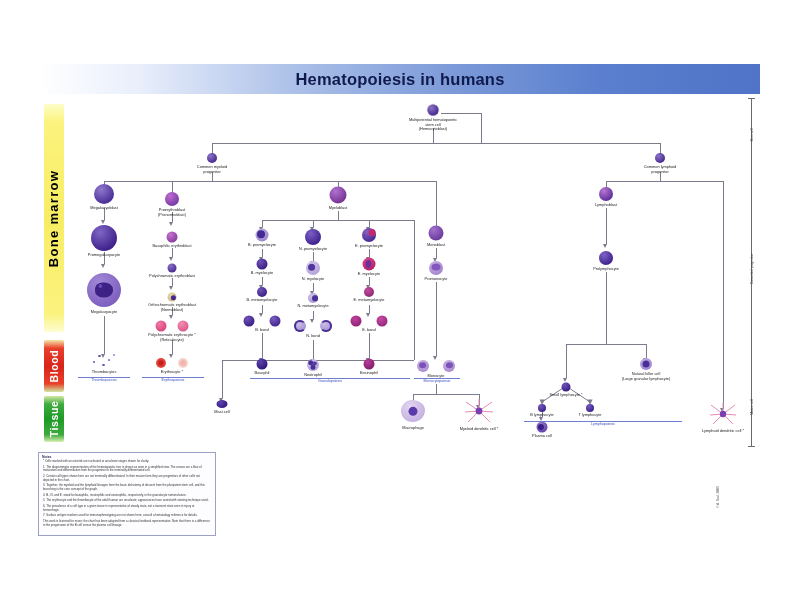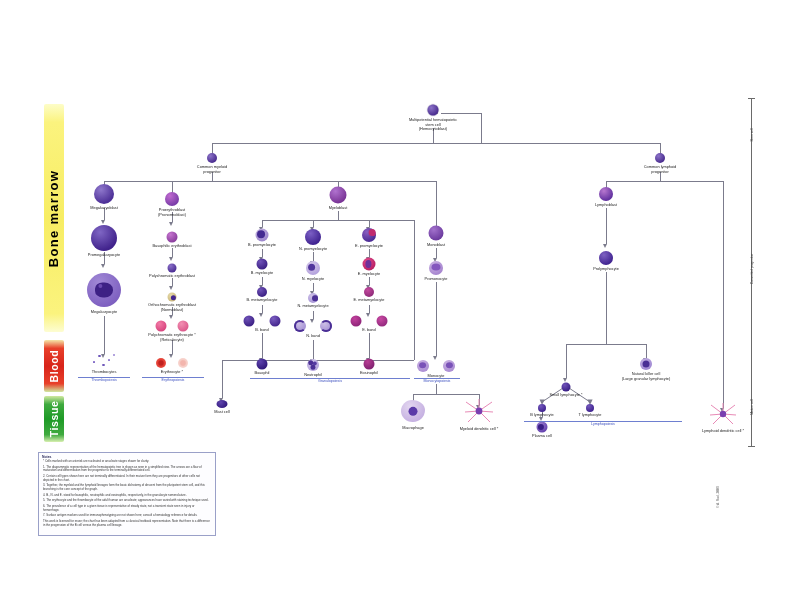--- a/index.html
+++ b/index.html
@@ -72,20 +72,23 @@
   .notes .nb{font-size:2.9px;line-height:3.9px;color:#333;padding:1px 4px 0 4px;}
   .notes .nb p{margin:0 0 1.6px 0;}
   .copyright{position:absolute;left:716px;top:508px;font-size:3.2px;color:#555;
              transform:rotate(-90deg);transform-origin:left top;white-space:nowrap;}
 </style>
 </head>
 <body>
 
 <div id="poster">
 
+  <div class="titlebar">
+    <div class="tl">Hematopoiesis in humans</div>
+  </div>
 
   <div class="compartment" id="comp-marrow">
     <span>Bone marrow</span>
   </div>
   <div class="compartment" id="comp-blood">
     <span>Blood</span>
   </div>
   <div class="compartment" id="comp-tissue">
     <span>Tissue</span>
   </div>

